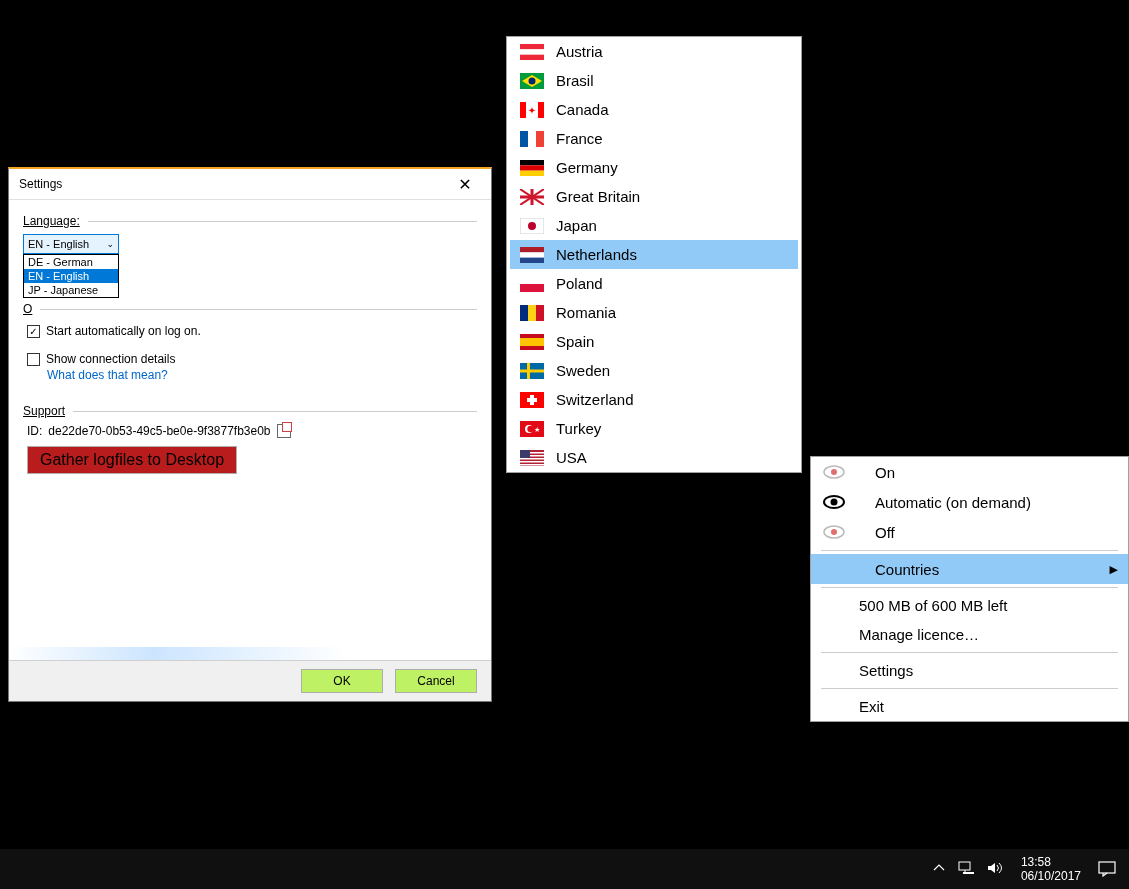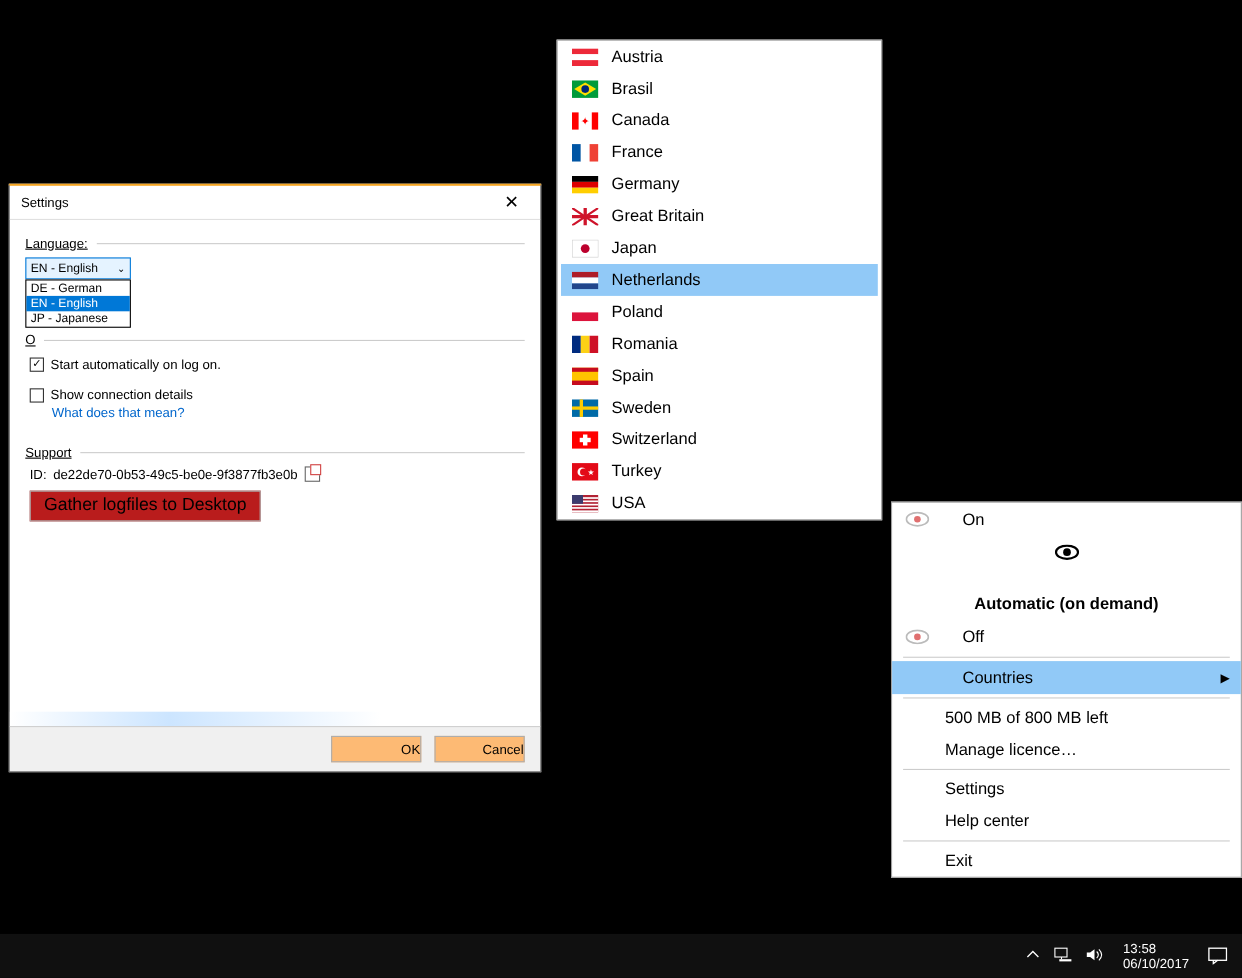--- a/index.html
+++ b/index.html
@@ -176,25 +176,25 @@
       padding: 8px 14px;
       background: #f0f0f0;
       border-top: 1px solid #d0d0d0;
       display: flex;
       justify-content: flex-end;
       gap: 12px;
     }
     .footer-btn {
       width: 82px;
       height: 24px;
-      background: #fdba74;
+      background: #bef264;
       border: 1px solid #adadad;
       font-size: 12px;
       cursor: pointer;
-      text-align: right;
+      text-align: center;
       line-height: 22px;
     }
     .footer-gradient {
       position: absolute;
       bottom: 40px;
       left: 0;
       right: 0;
       height: 14px;
       background: linear-gradient(to right, #fff, #cce5ff 30%, #fff 70%);
     }
@@ -283,21 +283,21 @@
       align-items: center;
       gap: 30px;
       padding: 6px 12px;
       font-size: 15px;
       cursor: pointer;
       position: relative;
     }
     .tray-item.highlighted {
       background: #91c9f7;
     }
-    .tray-item.bold { font-weight: bold; flex-direction: column; }
+    .tray-item.bold { font-weight: normal; }
     .tray-item .icon-slot {
       width: 22px;
       height: 18px;
       display: flex;
       align-items: center;
       justify-content: center;
       flex-shrink: 0;
     }
     .tray-item .arrow-right {
       position: absolute;
@@ -571,31 +571,28 @@
     <span>Off</span>
   </div>
   <div class="tray-sep"></div>
   <div class="tray-item highlighted">
     <span class="icon-slot"></span>
     <span>Countries</span>
     <span class="arrow-right">▶</span>
   </div>
   <div class="tray-sep"></div>
   <div class="tray-item indent">
-    <span>500 MB of 800 MB left</span>
+    <span>500 MB of 600 MB left</span>
   </div>
   <div class="tray-item indent">
     <span>Manage licence…</span>
   </div>
   <div class="tray-sep"></div>
   <div class="tray-item indent">
     <span>Settings</span>
-  </div>
-  <div class="tray-item indent">
-    <span>Help center</span>
   </div>
   <div class="tray-sep"></div>
   <div class="tray-item indent">
     <span>Exit</span>
   </div>
 </div>
 
 <div class="taskbar">
   <div class="tray-icons">
     <span>

